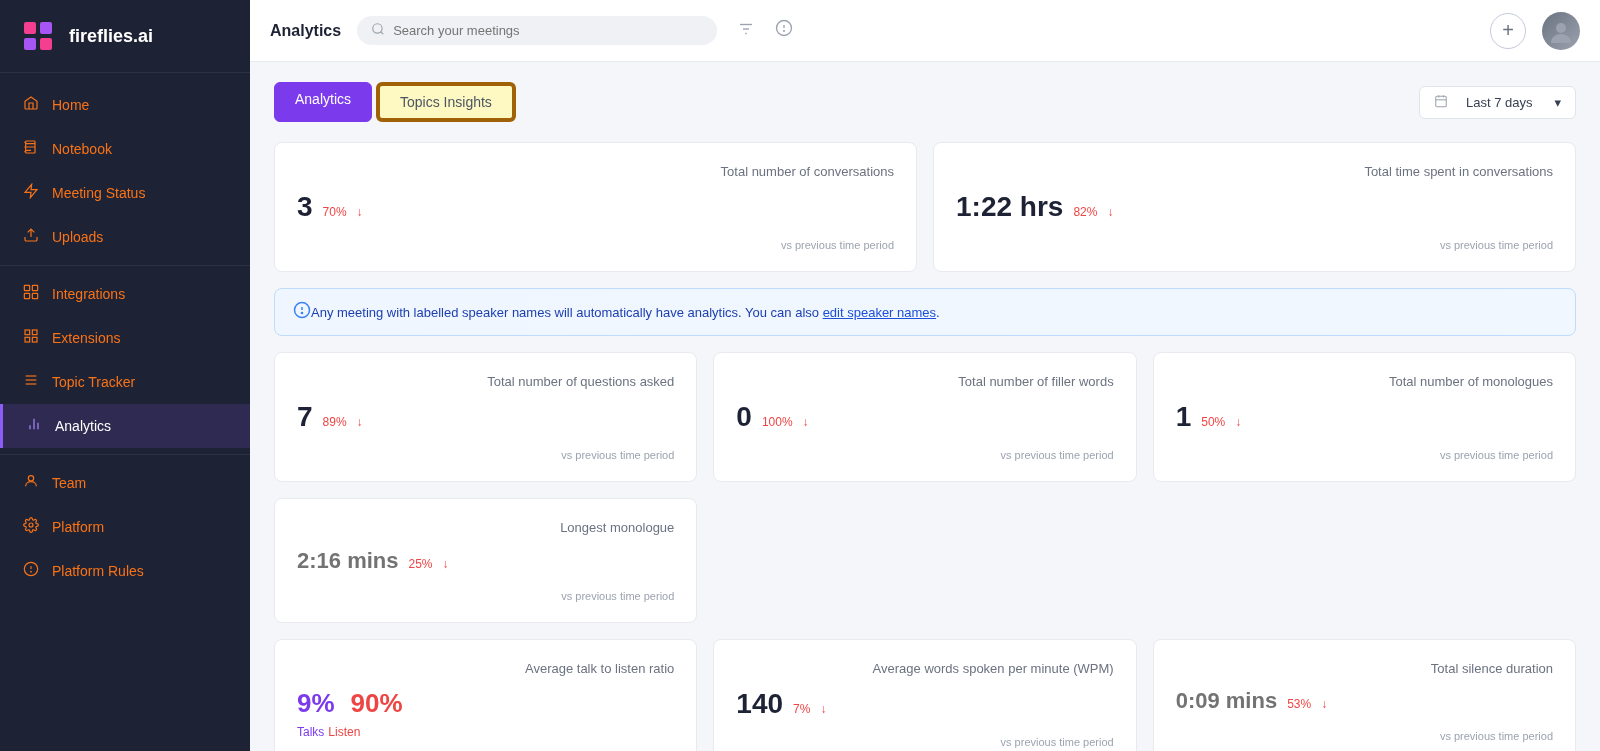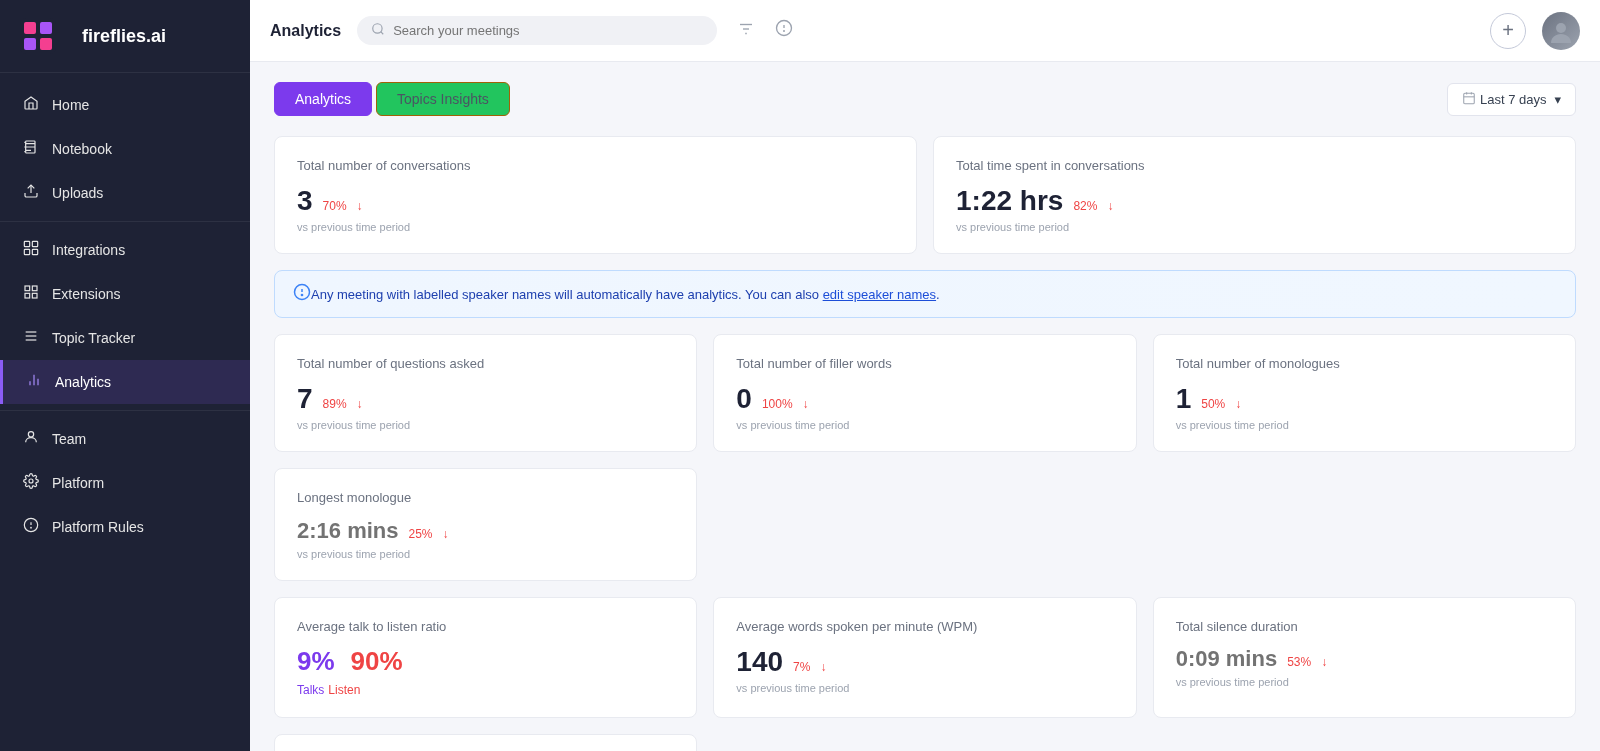--- a/index.html
+++ b/index.html
@@ -10,21 +10,21 @@
       width: 250px;
       min-width: 250px;
       background: #1e2235;
       display: flex;
       flex-direction: column;
       height: 100%;
     }
     .sidebar-logo {
       display: flex;
       align-items: center;
-      gap: 26px;
+      gap: 13px;
       padding: 18px 20px;
       border-bottom: 1px solid rgba(255,255,255,0.07);
     }
     .logo-icon {
       width: 36px;
       height: 36px;
     }
     .logo-text {
       color: #fff;
       font-size: 18px;
@@ -32,21 +32,21 @@
     }
     .sidebar-nav {
       flex: 1;
       padding: 10px 0;
     }
     .nav-item {
       display: flex;
       align-items: center;
       gap: 12px;
       padding: 12px 22px;
-      color: #e5e5e5;
+      color: #f97316;
       cursor: pointer;
       font-size: 14px;
       transition: background 0.15s;
       border-radius: 0;
       position: relative;
     }
     .nav-item.active {
       background: rgba(139,92,246,0.15);
       color: #fff;
       border-left: 3px solid #8b5cf6;
@@ -168,28 +168,28 @@
       font-weight: 500;
       cursor: pointer;
       border: 1px solid transparent;
     }
     .tab.active {
       background: #7c3aed;
       color: #fff;
       border-color: #7c3aed;
     }
     .tab.inactive {
-      background: #22c55e;
+      background: #fef9c3;
       color: #4b5563;
-      border: 1px solid #a16207;
+      border: 4px solid #a16207;
     }
     .date-filter {
       display: flex;
       align-items: center;
-      gap: 4px;
+      gap: 18px;
       background: #fff;
       border: 1px solid #e2e4ed;
       border-radius: 6px;
       padding: 7px 14px;
       font-size: 13px;
       color: #374151;
       cursor: pointer;
     }
     .date-filter-icon { color: #9ca3af; font-size: 13px; }
 
@@ -200,20 +200,21 @@
       margin-bottom: 16px;
     }
     .cards-row-2 { grid-template-columns: 1fr 1fr; }
     .cards-row-4 { grid-template-columns: 1fr 1fr 1fr; }
 
     .card {
       background: #fff;
       border-radius: 8px;
       padding: 20px 22px;
       border: 1px solid #e8eaf0;
+      text-align: right;
     }
     .card-title {
       font-size: 13px;
       color: #6b7280;
       margin-bottom: 10px;
       font-weight: 400;
       line-height: 1.4;
     }
     .card-value-row {
       display: flex;
@@ -235,21 +236,21 @@
       color: #ef4444;
       font-size: 12px;
       font-weight: 500;
       display: flex;
       align-items: center;
       gap: 10px;
     }
     .card-sub {
       font-size: 11px;
       color: #9ca3af;
-      margin-top: 4px;
+      margin-top: 16px;
     }
 
     
     .info-banner {
       background: linear-gradient(to right, #eff6ff, #f0f7ff);
       border: 1px solid #bfdbfe;
       border-radius: 8px;
       padding: 12px 18px;
       display: flex;
       align-items: center;
@@ -320,20 +321,28 @@
     </div>
     <div class="nav-item">
       <span class="nav-icon">
         <svg width="16" height="16" fill="none" stroke="currentColor" stroke-width="1.8" viewBox="0 0 24 24">
             <rect x="4" y="3" width="14" height="18" rx="1"></rect>
             <path d="M4 7h14M4 12h14M4 17h8"></path>
             <path d="M2 5h2M2 12h2M2 19h2"></path>
           </svg>
       </span>
       <span>Notebook</span>
+    </div>
+    <div class="nav-item">
+      <span class="nav-icon">
+        <svg width="16" height="16" fill="none" stroke="currentColor" stroke-width="1.8" viewBox="0 0 24 24">
+            <path d="M13 2L3 14h9l-1 8 10-12h-9l1-8z"></path>
+          </svg>
+      </span>
+      <span>Meeting Status</span>
     </div>
     <div class="nav-item">
       <span class="nav-icon">
         <svg width="16" height="16" fill="none" stroke="currentColor" stroke-width="1.8" viewBox="0 0 24 24">
             <path d="M21 15v4a2 2 0 01-2 2H5a2 2 0 01-2-2v-4"></path>
             <polyline points="17 8 12 3 7 8"></polyline>
             <line x1="12" y1="3" x2="12" y2="15"></line>
           </svg>
       </span>
       <span>Uploads</span>

